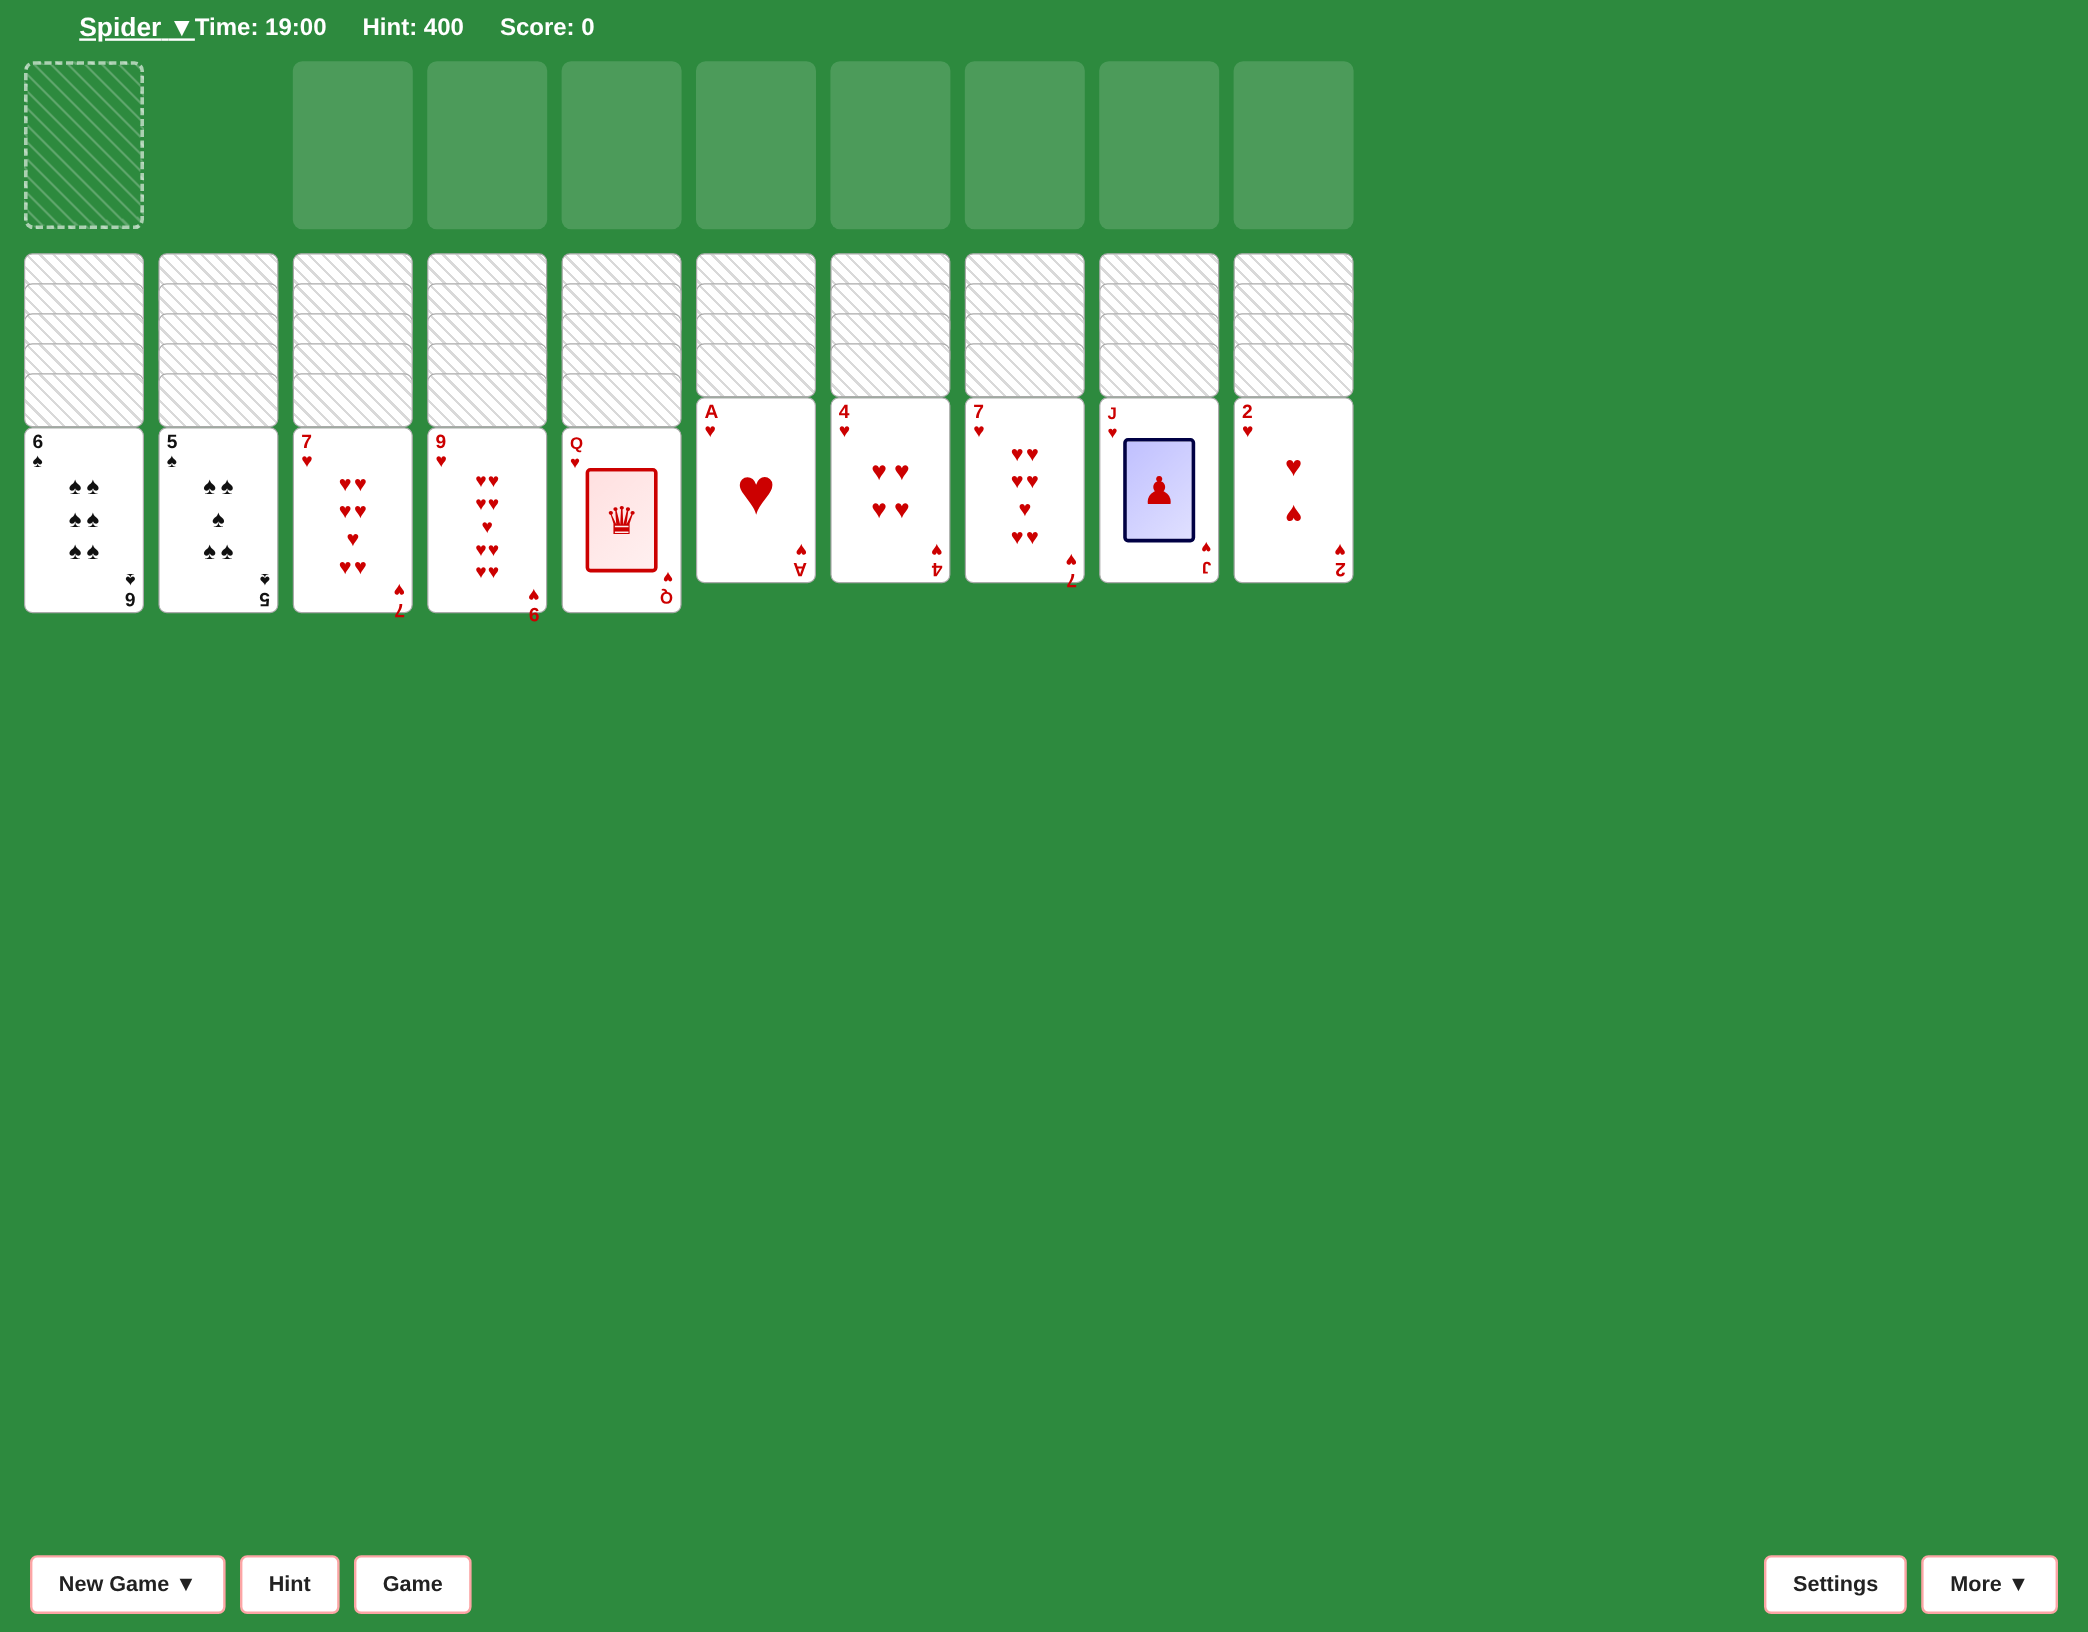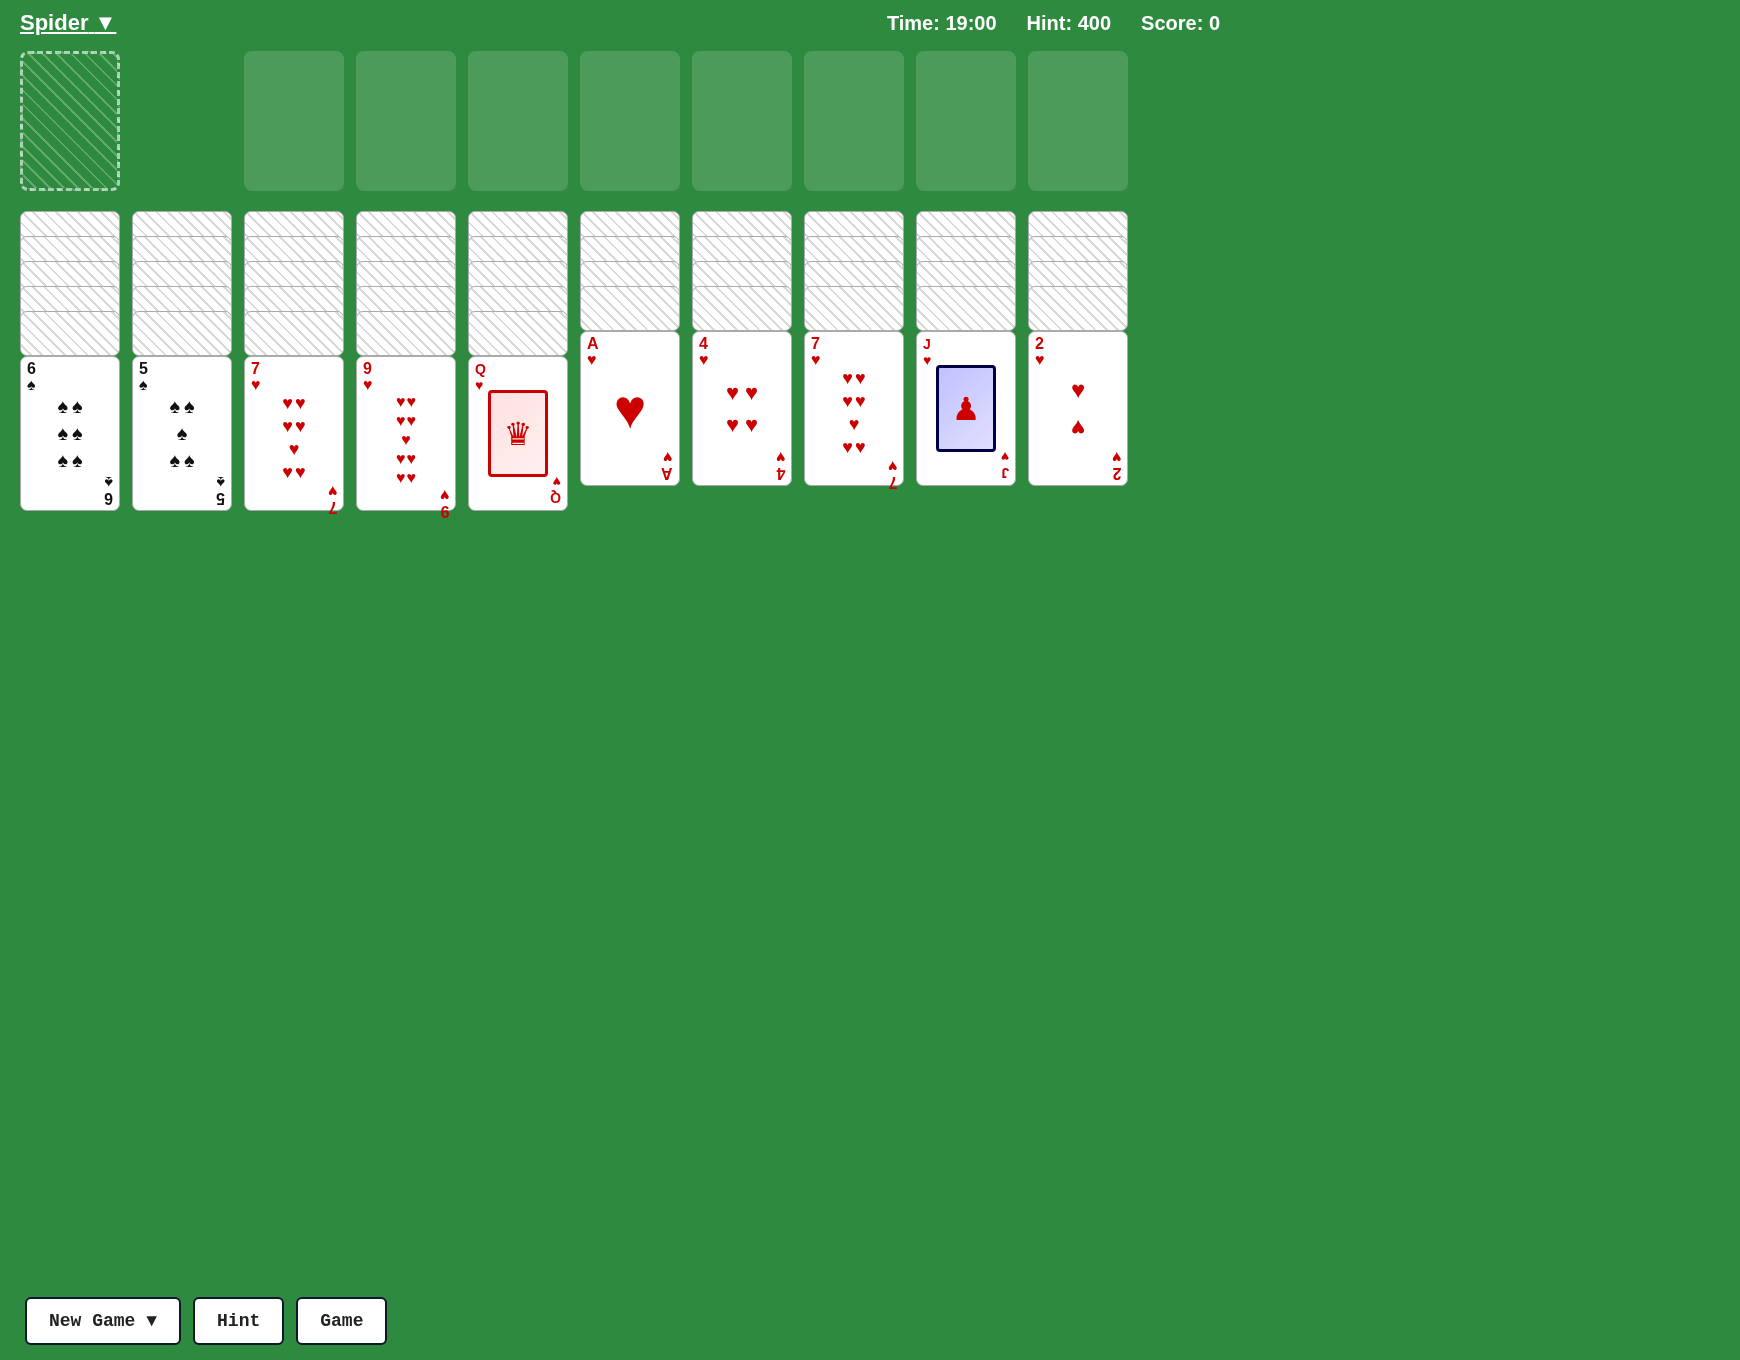--- a/index.html
+++ b/index.html
@@ -8,23 +8,23 @@
       font-family: Arial, sans-serif;
       width: 1240px;
       min-height: 960px;
       position: relative;
       overflow: hidden;
     }
 
     
     .header {
       display: flex;
-      justify-content: space-between;
       align-items: center;
       padding: 10px 20px;
+      margin-left: 46px;
     }
     .game-title {
       color: white;
       font-size: 22px;
       font-weight: bold;
       text-decoration: underline;
       cursor: pointer;
     }
     .game-stats {
       color: white;
@@ -162,28 +162,27 @@
     .footer-left {
       display: flex;
       gap: 12px;
     }
     .footer-right {
       display: flex;
       gap: 12px;
     }
     .btn {
       background: white;
-      border: 2px solid #0f172a;
+      border: 2px solid #fca5a5;
       border-radius: 6px;
       padding: 12px 22px;
       font-size: 18px;
       font-weight: bold;
       cursor: pointer;
       color: #222;
-      font-family: Liberation Mono, monospace;
     }
 
     
     .royal-card-bg {
       background: linear-gradient(135deg, #ffe0e0, #fff0f0);
       border: 3px solid #cc0000;
       border-radius: 4px;
       width: 70%;
       height: 60%;
       display: flex;
@@ -425,13 +424,17 @@
   </div>
 
 </div>
 
 <div class="footer">
   <div class="footer-left">
     <button class="btn">New Game ▼</button>
     <button class="btn">Hint</button>
     <button class="btn">Game</button>
   </div>
+  <div class="footer-right">
+    <button class="btn">Settings</button>
+    <button class="btn">More ▼</button>
+  </div>
 </div>
 
 </body></html>

